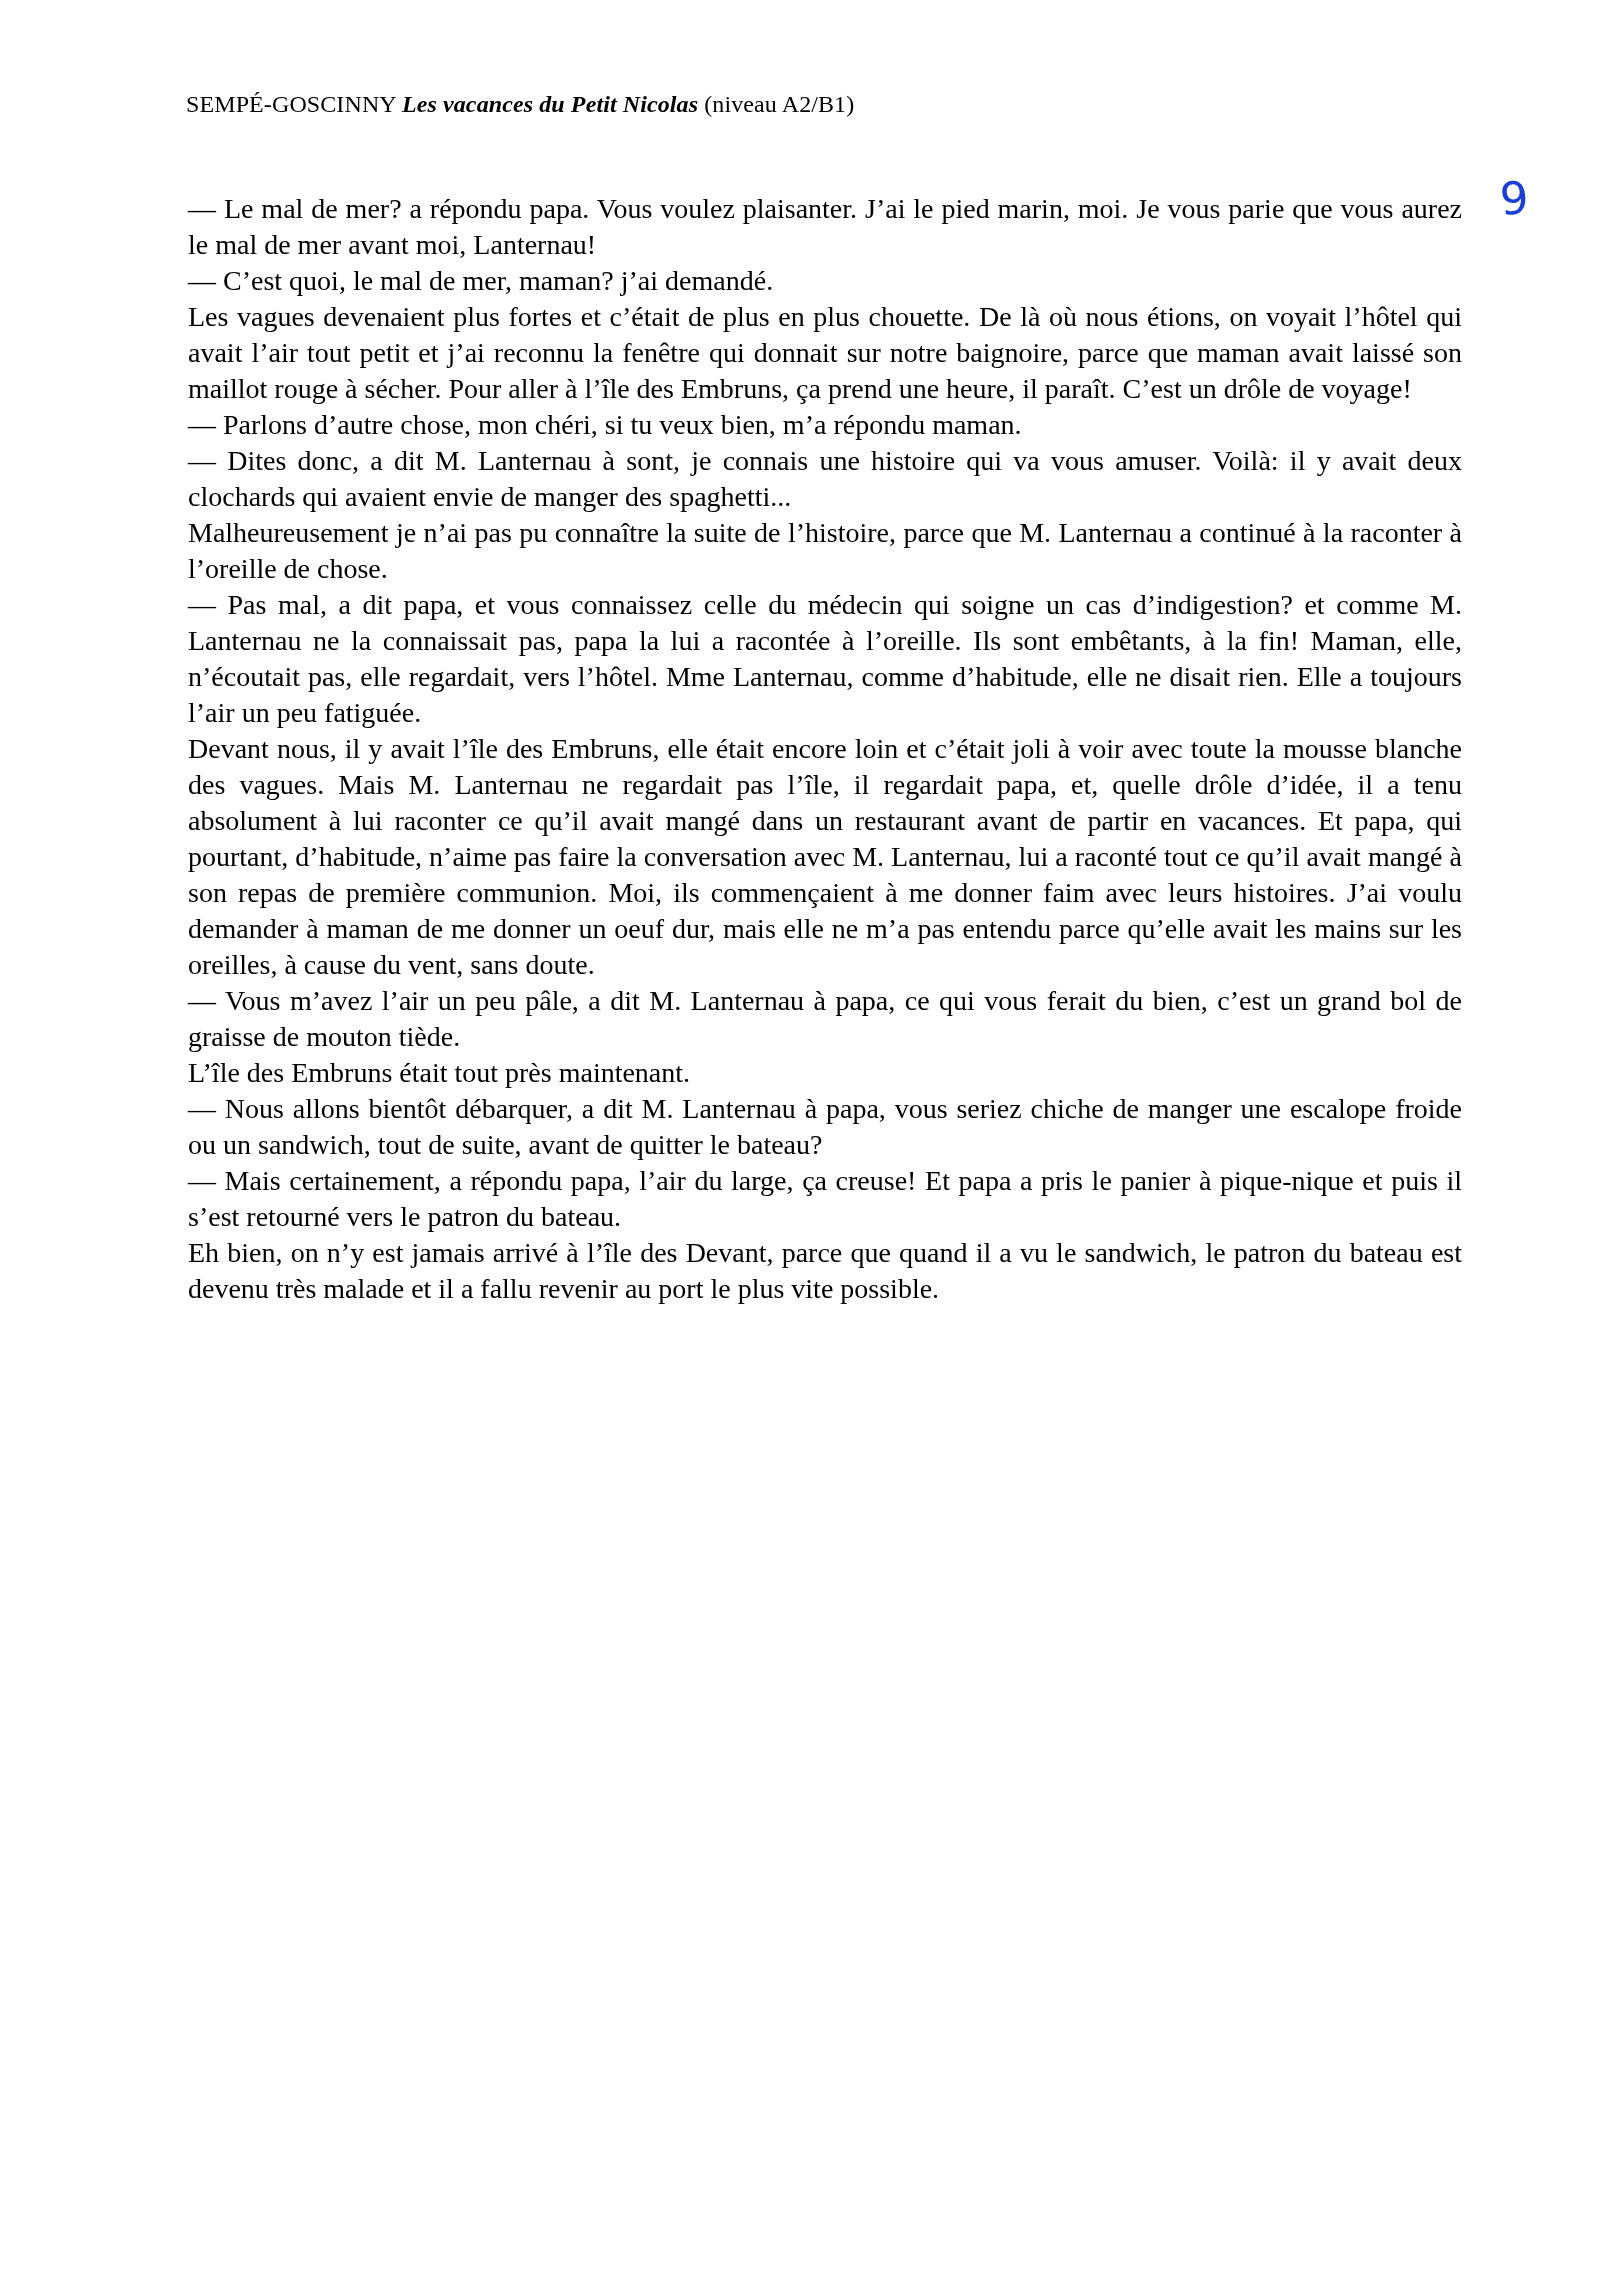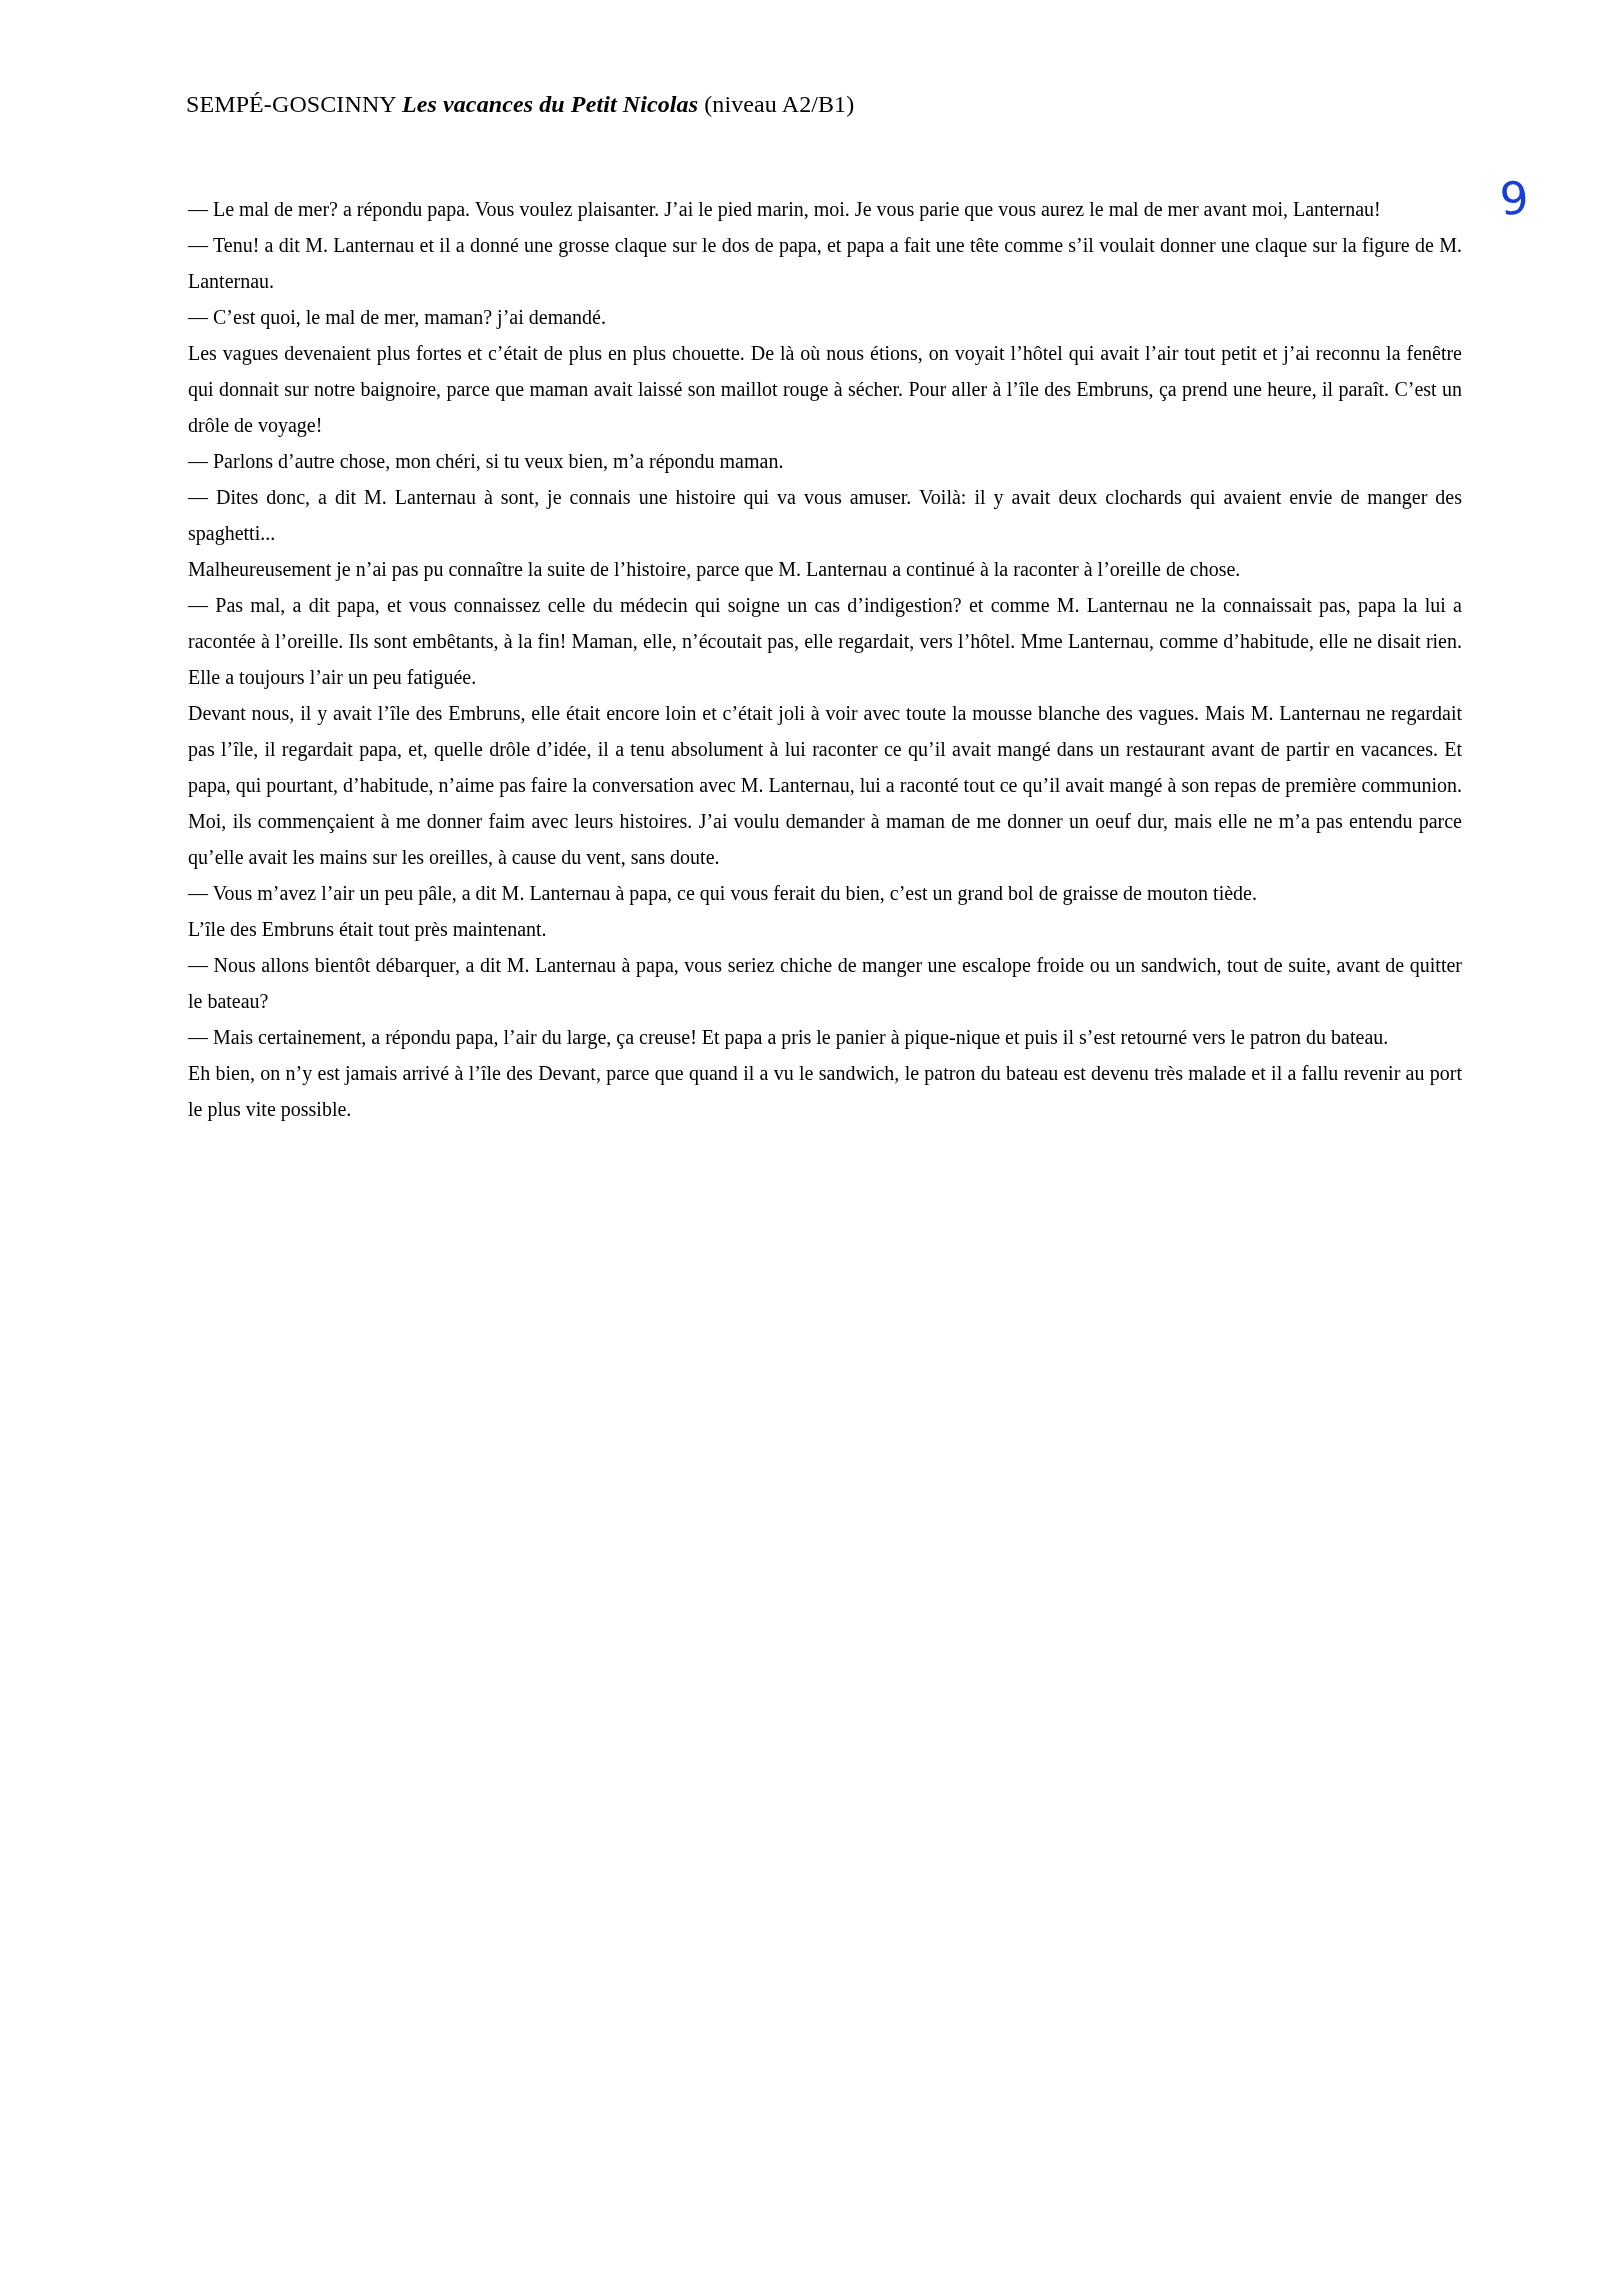--- a/index.html
+++ b/index.html
@@ -49,21 +49,21 @@
     font-size: 45px;
     color: #1a3fd6;
     transform: rotate(-4deg);
   }
 
   .body-text {
     position: absolute;
     left: 188px;
     top: 191px;
     width: 1274px;
-    font-size: 20px;
+    font-size: 28px;
     line-height: 36px;
     text-align: justify;
     text-justify: inter-word;
   }
   .body-text p {
     margin: 0;
     padding: 0;
     text-indent: 0;
   }
 </style>
@@ -73,21 +73,20 @@
 <div class="page">
 
   <div class="header">
     <span class="hdr-authors">SEMPÉ-GOSCINNY </span><span class="hdr-title">Les vacances du Petit Nicolas</span><span class="hdr-level"> (niveau A2/B1)</span>
   </div>
 
   <div class="page-number">9</div>
 
   <div class="body-text">
     <p>— Le mal de mer? a répondu papa. Vous voulez plaisanter. J’ai le pied marin, moi. Je vous parie que vous aurez le mal de mer avant moi, Lanternau!</p>
-    <p>— Tenu! a dit M. Lanternau et il a donné une grosse claque sur le dos de papa, et papa a fait une tête comme s’il voulait donner une claque sur la figure de M. Lanternau.</p>
     <p>— C’est quoi, le mal de mer, maman? j’ai demandé.</p>
     <p>Les vagues devenaient plus fortes et c’était de plus en plus chouette. De là où nous étions, on voyait l’hôtel qui avait l’air tout petit et j’ai reconnu la fenêtre qui donnait sur notre baignoire, parce que maman avait laissé son maillot rouge à sécher. Pour aller à l’île des Embruns, ça prend une heure, il paraît. C’est un drôle de voyage!</p>
     <p>— Parlons d’autre chose, mon chéri, si tu veux bien, m’a répondu maman.</p>
     <p>— Dites donc, a dit M. Lanternau à sont, je connais une histoire qui va vous amuser. Voilà: il y avait deux clochards qui avaient envie de manger des spaghetti...</p>
     <p>Malheureusement je n’ai pas pu connaître la suite de l’histoire, parce que M. Lanternau a continué à la raconter à l’oreille de chose.</p>
     <p>— Pas mal, a dit papa, et vous connaissez celle du médecin qui soigne un cas d’indigestion? et comme M. Lanternau ne la connaissait pas, papa la lui a racontée à l’oreille. Ils sont embêtants, à la fin! Maman, elle, n’écoutait pas, elle regardait, vers l’hôtel. Mme Lanternau, comme d’habitude, elle ne disait rien. Elle a toujours l’air un peu fatiguée.</p>
     <p>Devant nous, il y avait l’île des Embruns, elle était encore loin et c’était joli à voir avec toute la mousse blanche des vagues. Mais M. Lanternau ne regardait pas l’île, il regardait papa, et, quelle drôle d’idée, il a tenu absolument à lui raconter ce qu’il avait mangé dans un restaurant avant de partir en vacances. Et papa, qui pourtant, d’habitude, n’aime pas faire la conversation avec M. Lanternau, lui a raconté tout ce qu’il avait mangé à son repas de première communion. Moi, ils commençaient à me donner faim avec leurs histoires. J’ai voulu demander à maman de me donner un oeuf dur, mais elle ne m’a pas entendu parce qu’elle avait les mains sur les oreilles, à cause du vent, sans doute.</p>
     <p>— Vous m’avez l’air un peu pâle, a dit M. Lanternau à papa, ce qui vous ferait du bien, c’est un grand bol de graisse de mouton tiède.</p>
     <p>L’île des Embruns était tout près maintenant.</p>
     <p>— Nous allons bientôt débarquer, a dit M. Lanternau à papa, vous seriez chiche de manger une escalope froide ou un sandwich, tout de suite, avant de quitter le bateau?</p>

